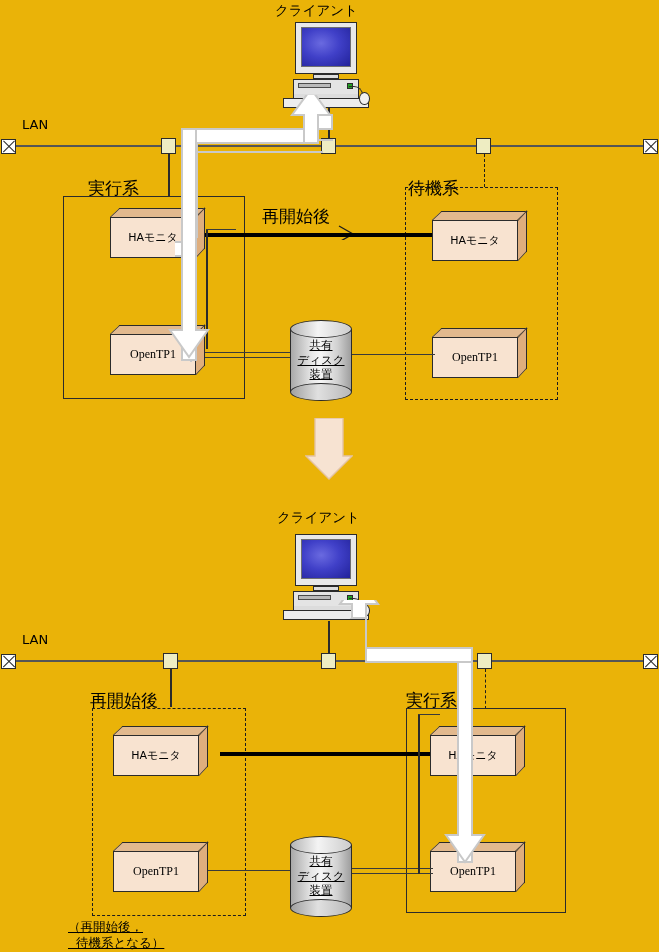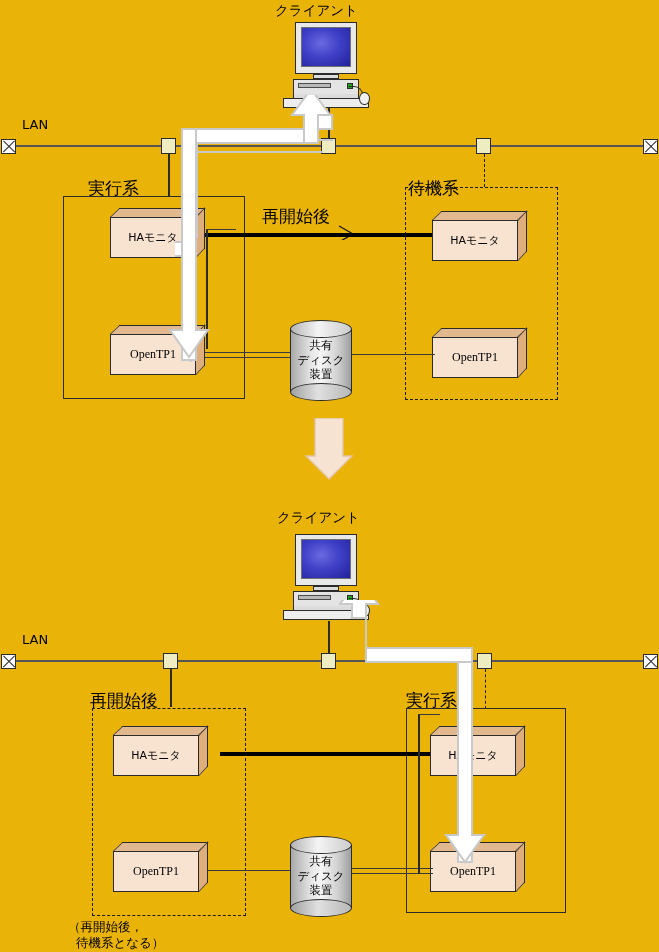--- a/index.html
+++ b/index.html
@@ -188,20 +188,21 @@
     position: absolute;
     left: 0;
     top: 18px;
     width: 62px;
     text-align: center;
     font-size: 11.5px;
     line-height: 1.28;
     color: #000;
     z-index: 4;
     white-space: pre;
+    text-decoration: underline;
   }
 
   
   .burst {
     position: absolute;
     width: 108px;
     height: 56px;
   }
   .burst svg { display: block; }
   .burst .burst-text {
@@ -448,21 +449,21 @@
   <div class="lan-tap" style="left:163px; top:653px;"></div>
   <div class="lan-tap" style="left:321px; top:653px;"></div>
   <div class="lan-tap" style="left:477px; top:653px;"></div>
 
   <div class="vline" style="left:170px; top:669px; height:38px;"></div>
   <div class="vline" style="left:328px; top:621px; height:33px;"></div>
   <div class="vline-dash" style="left:485px; top:669px; height:40px;"></div>
 
   <div class="label" style="left:90px; top:690px;">再開始後</div>
   <div class="sys-box-dashed" style="left:92px; top:708px; width:154px; height:208px;"></div>
-  <div class="label" style="left:68px; top:919px; font-size:12.5px; line-height:1.3;">（再開始後，
+  <div class="label" style="left:68px; top:919px; font-size:12.5px; line-height:1.3;text-decoration:underline;">（再開始後，
   待機系となる）</div>
 
   <div class="label" style="left:406px; top:690px;">実行系</div>
   <div class="sys-box" style="left:406px; top:708px; width:160px; height:205px;"></div>
 
   <div class="hline-thick" style="left:220px; top:752px; width:215px;"></div>
 
   <div class="box3d" style="left:113px; top:726px;">
     <div class="top"></div>
     <div class="side"></div>

